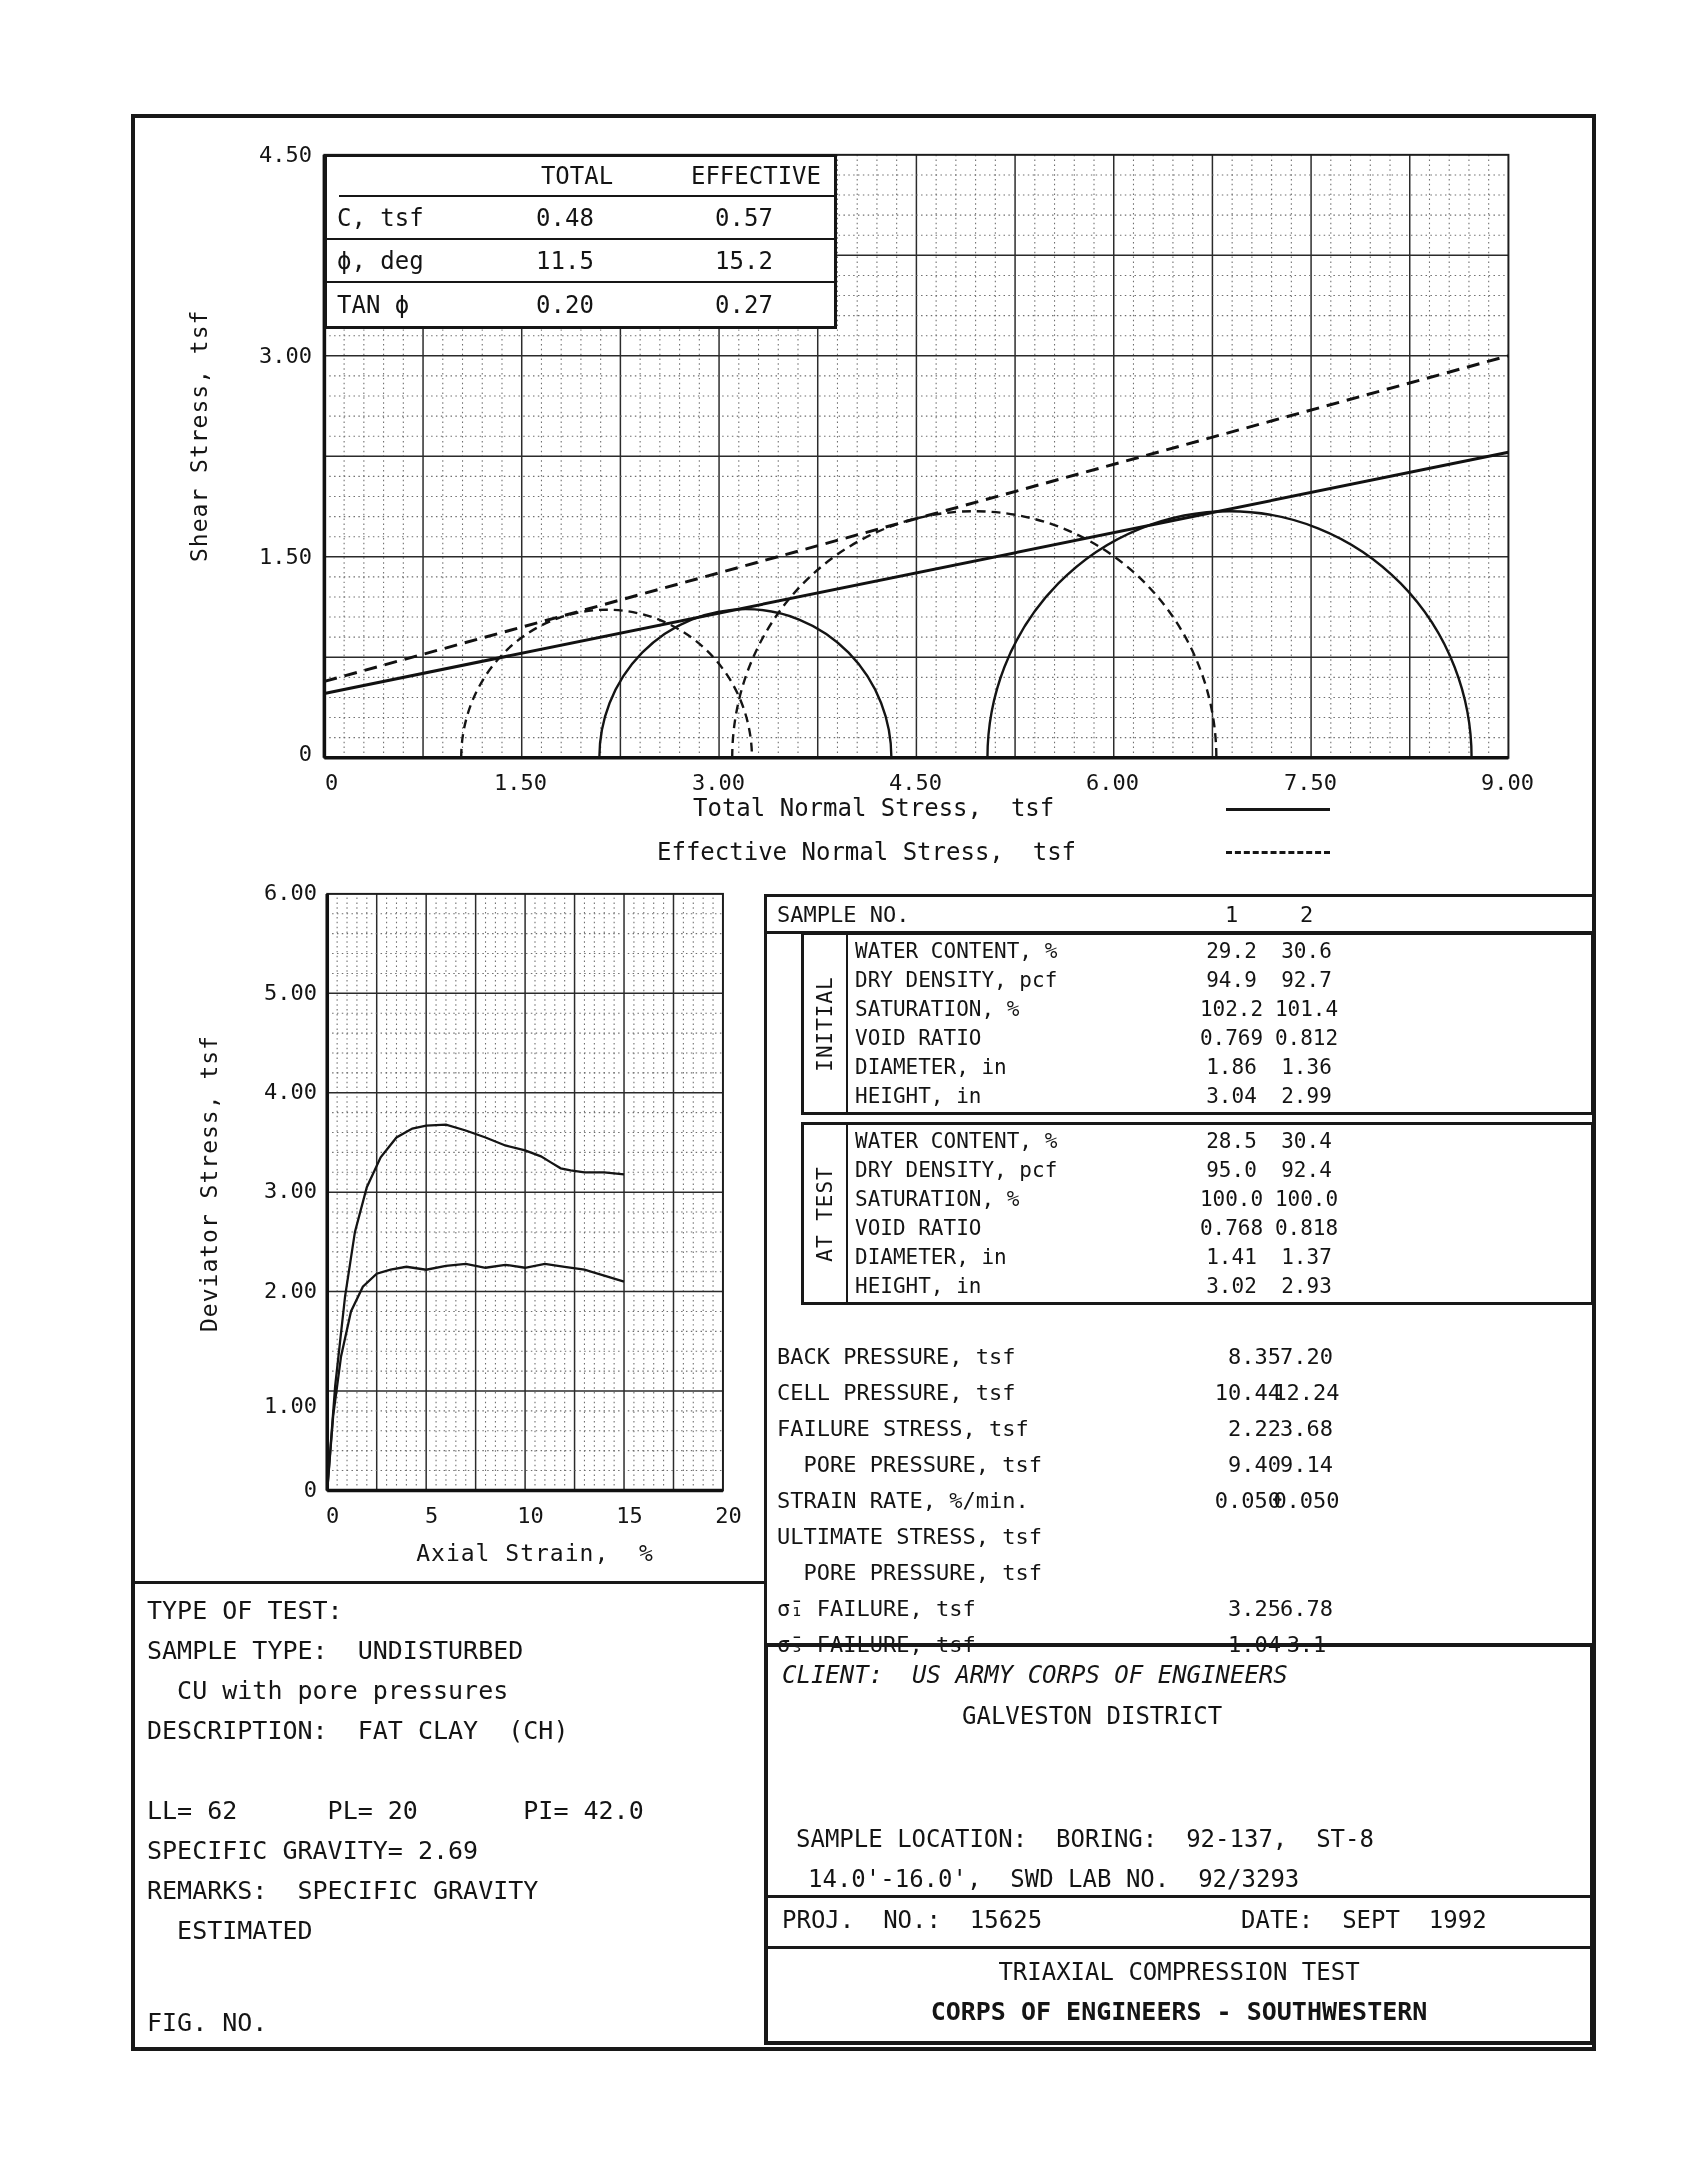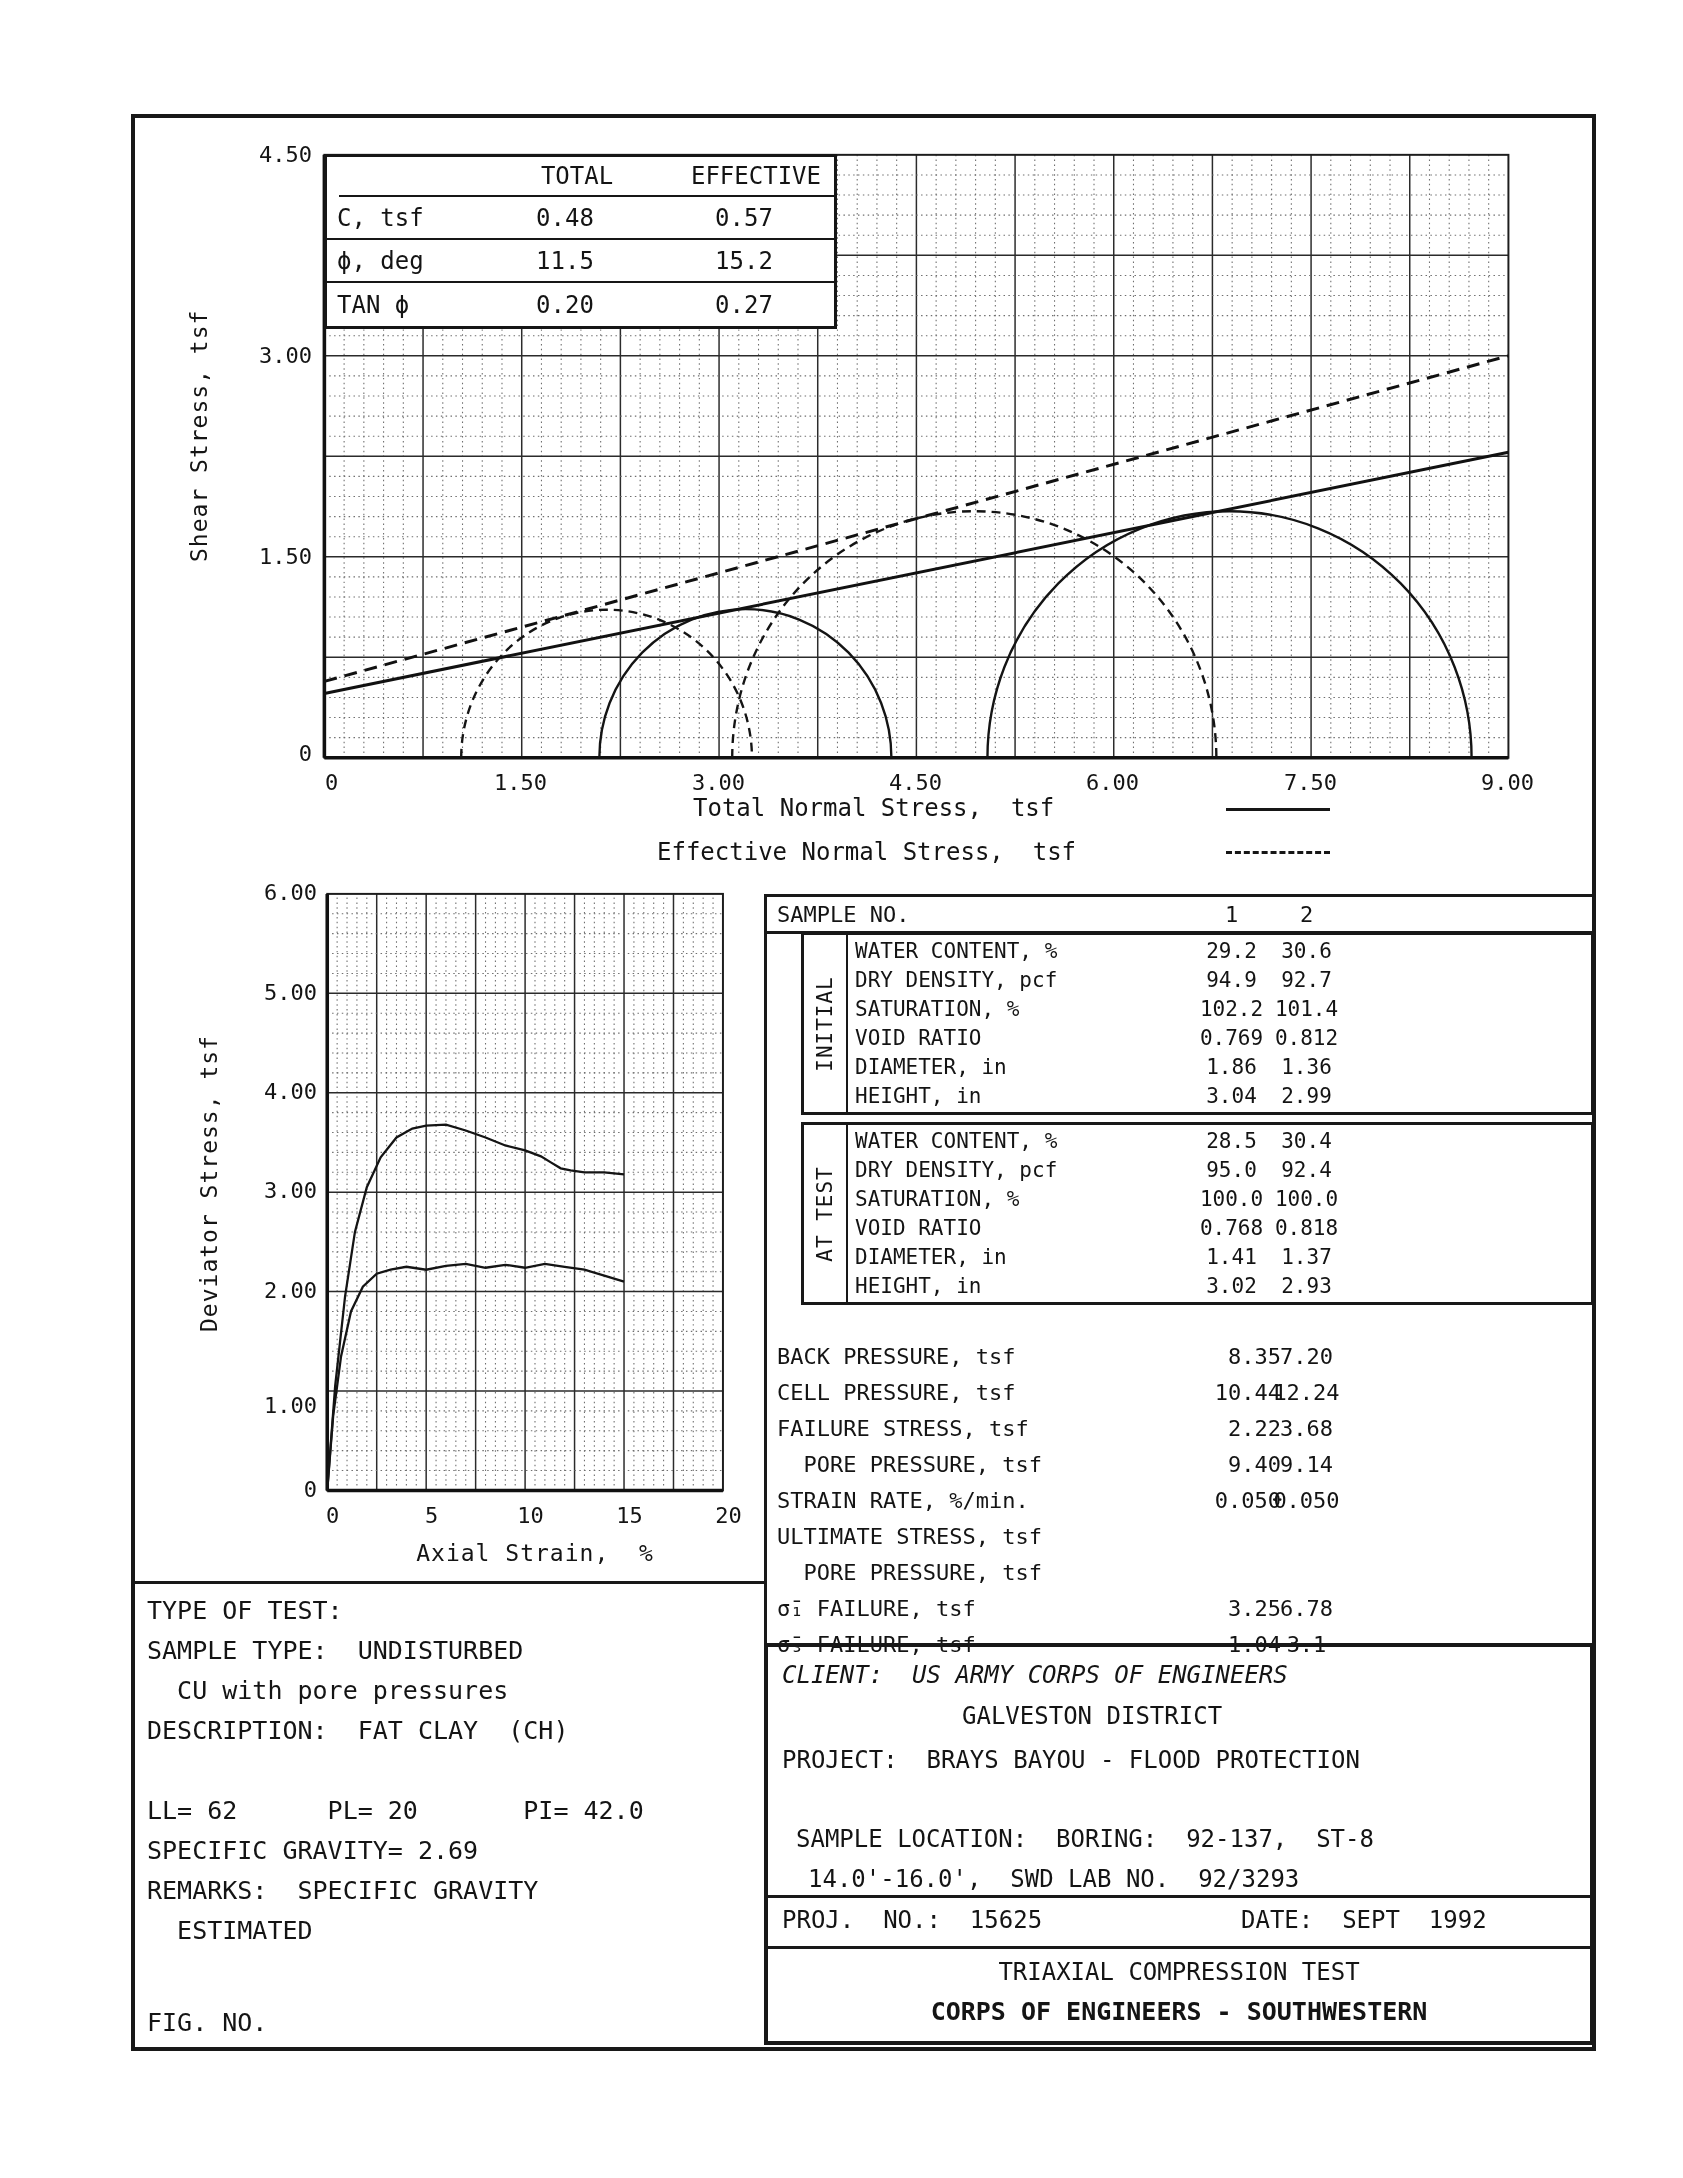--- a/index.html
+++ b/index.html
@@ -473,21 +473,20 @@
     <div class="tl">LL= 62      PL= 20       PI= 42.0</div>
     <div class="tl">SPECIFIC GRAVITY= 2.69</div>
     <div class="tl">REMARKS:  SPECIFIC GRAVITY</div>
     <div class="tl">  ESTIMATED</div>
     <div class="fig">FIG. NO.</div>
   </div>
 
   <div class="projbox">
     <div class="pb-client1">CLIENT:  US ARMY CORPS OF ENGINEERS</div>
     <div class="pb-client2">GALVESTON DISTRICT</div>
-    <div class="pb-project">PROJECT:  BRAYS BAYOU - FLOOD PROTECTION</div>
     <div class="pb-loc1">SAMPLE LOCATION:  BORING:  92-137,  ST-8</div>
     <div class="pb-loc2">14.0'-16.0',  SWD LAB NO.  92/3293</div>
     <div class="pb-sep pb-sep1"></div>
     <div class="pb-projno">PROJ.  NO.:  15625</div>
     <div class="pb-date">DATE:  SEPT  1992</div>
     <div class="pb-sep pb-sep2"></div>
     <div class="pb-title">TRIAXIAL COMPRESSION TEST</div>
     <div class="pb-org">CORPS OF ENGINEERS - SOUTHWESTERN</div>
   </div>
 </div>

